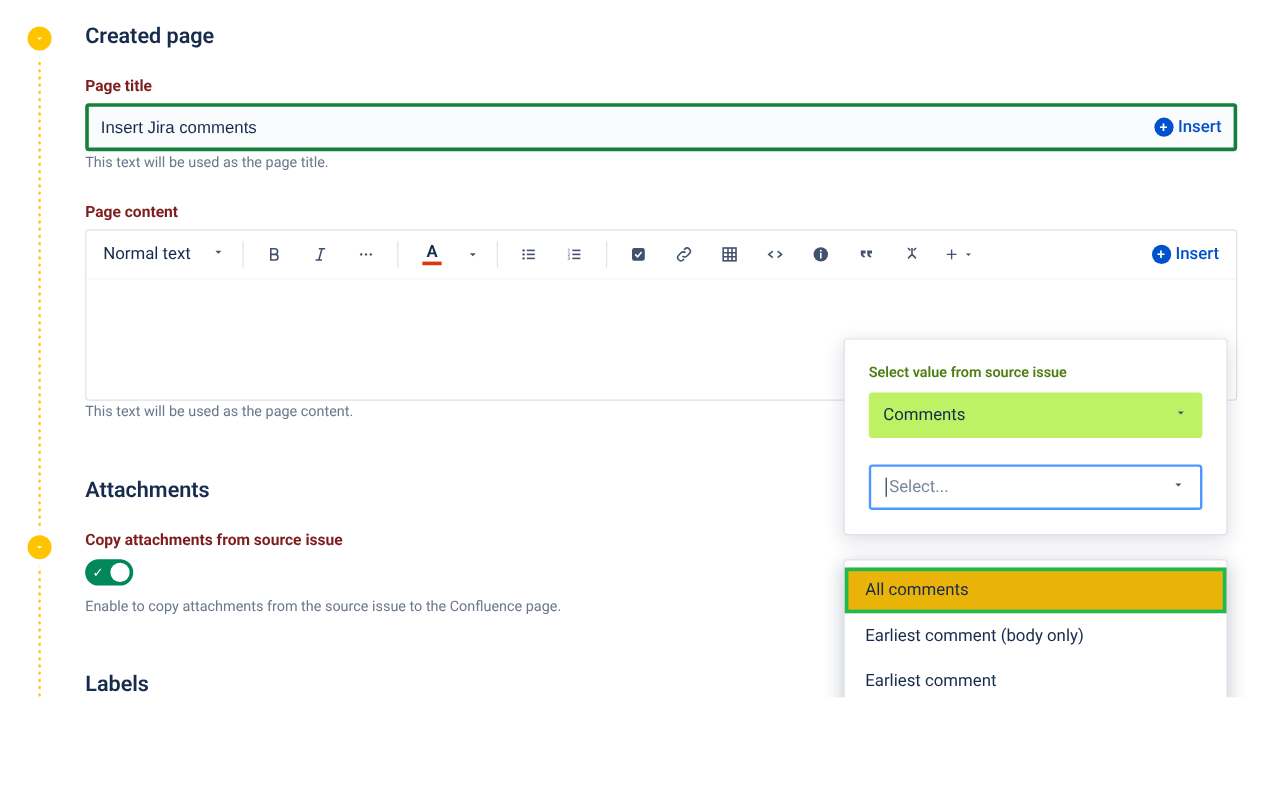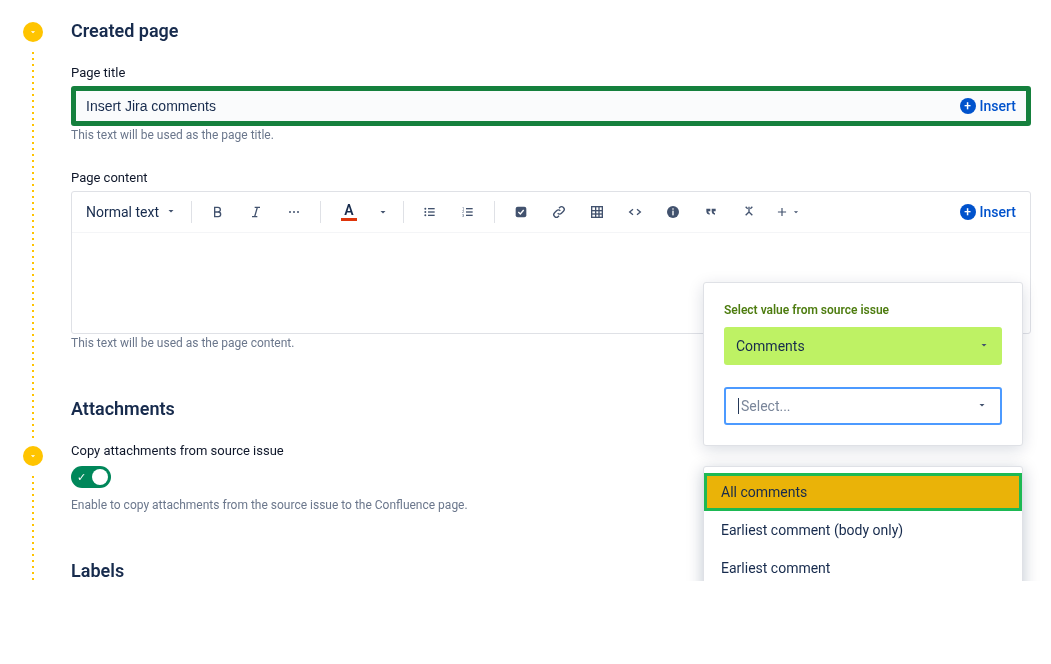--- a/index.html
+++ b/index.html
@@ -21,24 +21,24 @@
 }
 .section-icon svg { width: 10px; height: 10px; fill: #fff; }
 .dotted {
   position: absolute;
   left: 21px; width: 2px;
   background-image: radial-gradient(circle, #ffc400 1px, transparent 1.5px);
   background-size: 2px 6px; background-position: center;
 }
 .content { flex: 1; position: relative; }
 h2 { font-size: 18px; font-weight: 600; color: #172b4d; margin-bottom: 24px; }
-.field-label { font-size: 13px; font-weight: 400; color: #0f172a; margin-bottom: 6px; display: block; }
+.field-label { font-size: 13px; font-weight: 700; color: #7f1d1d; margin-bottom: 6px; display: block; }
 .title-input-row {
   display: flex; height: 40px;
-  border: 5px solid #15803d; border-radius: 3px; background: #fafbfc;
+  border: 3px solid #15803d; border-radius: 3px; background: #fafbfc;
   padding: 0 10px;
 }
 .title-input-row input {
   flex: 1; border: none; outline: none; background: transparent;
   font-size: 14px; color: #172b4d; height: 100%;
 }
 .insert-btn {
   display: flex; align-items: center; gap: 4px; color: #0052cc;
   font-size: 14px; font-weight: 500; cursor: pointer;
 }
@@ -49,21 +49,21 @@
 }
 .helper { font-size: 12px; color: #6b778c; margin-top: 2px; }
 .editor {
   border: 1px solid #dfe1e6; border-radius: 3px; background: #fff;
 }
 .toolbar {
   display: flex; align-items: center; padding: 8px 14px; border-bottom: 1px solid #f4f5f7;
 }
 .toolbar .group { display: flex; align-items: center; gap: 14px; }
 .toolbar .sep { width: 1px; height: 22px; background: #dfe1e6; margin: 0 14px; }
-.text-style { display: flex; align-items: center; gap: 6px; font-size: 14px; color: #172b4d; cursor: pointer; }
+.text-style { display: flex; align-items: center; gap: 17px; font-size: 14px; color: #172b4d; cursor: pointer; }
 .tb-btn { display: flex; align-items: center; justify-content: center; width: 24px; height: 24px; color: #42526e; cursor: pointer; }
 .tb-btn svg { width: 16px; height: 16px; fill: currentColor; }
 .toolbar-right { margin-left: auto; }
 .editor-body { min-height: 100px; }
 .toggle {
   width: 40px; height: 22px; background: #00875a; border-radius: 11px;
   position: relative; cursor: pointer; margin-top: 8px;
 }
 .toggle .check {
   position: absolute; left: 6px; top: 5px; color: #fff; font-size: 11px;

